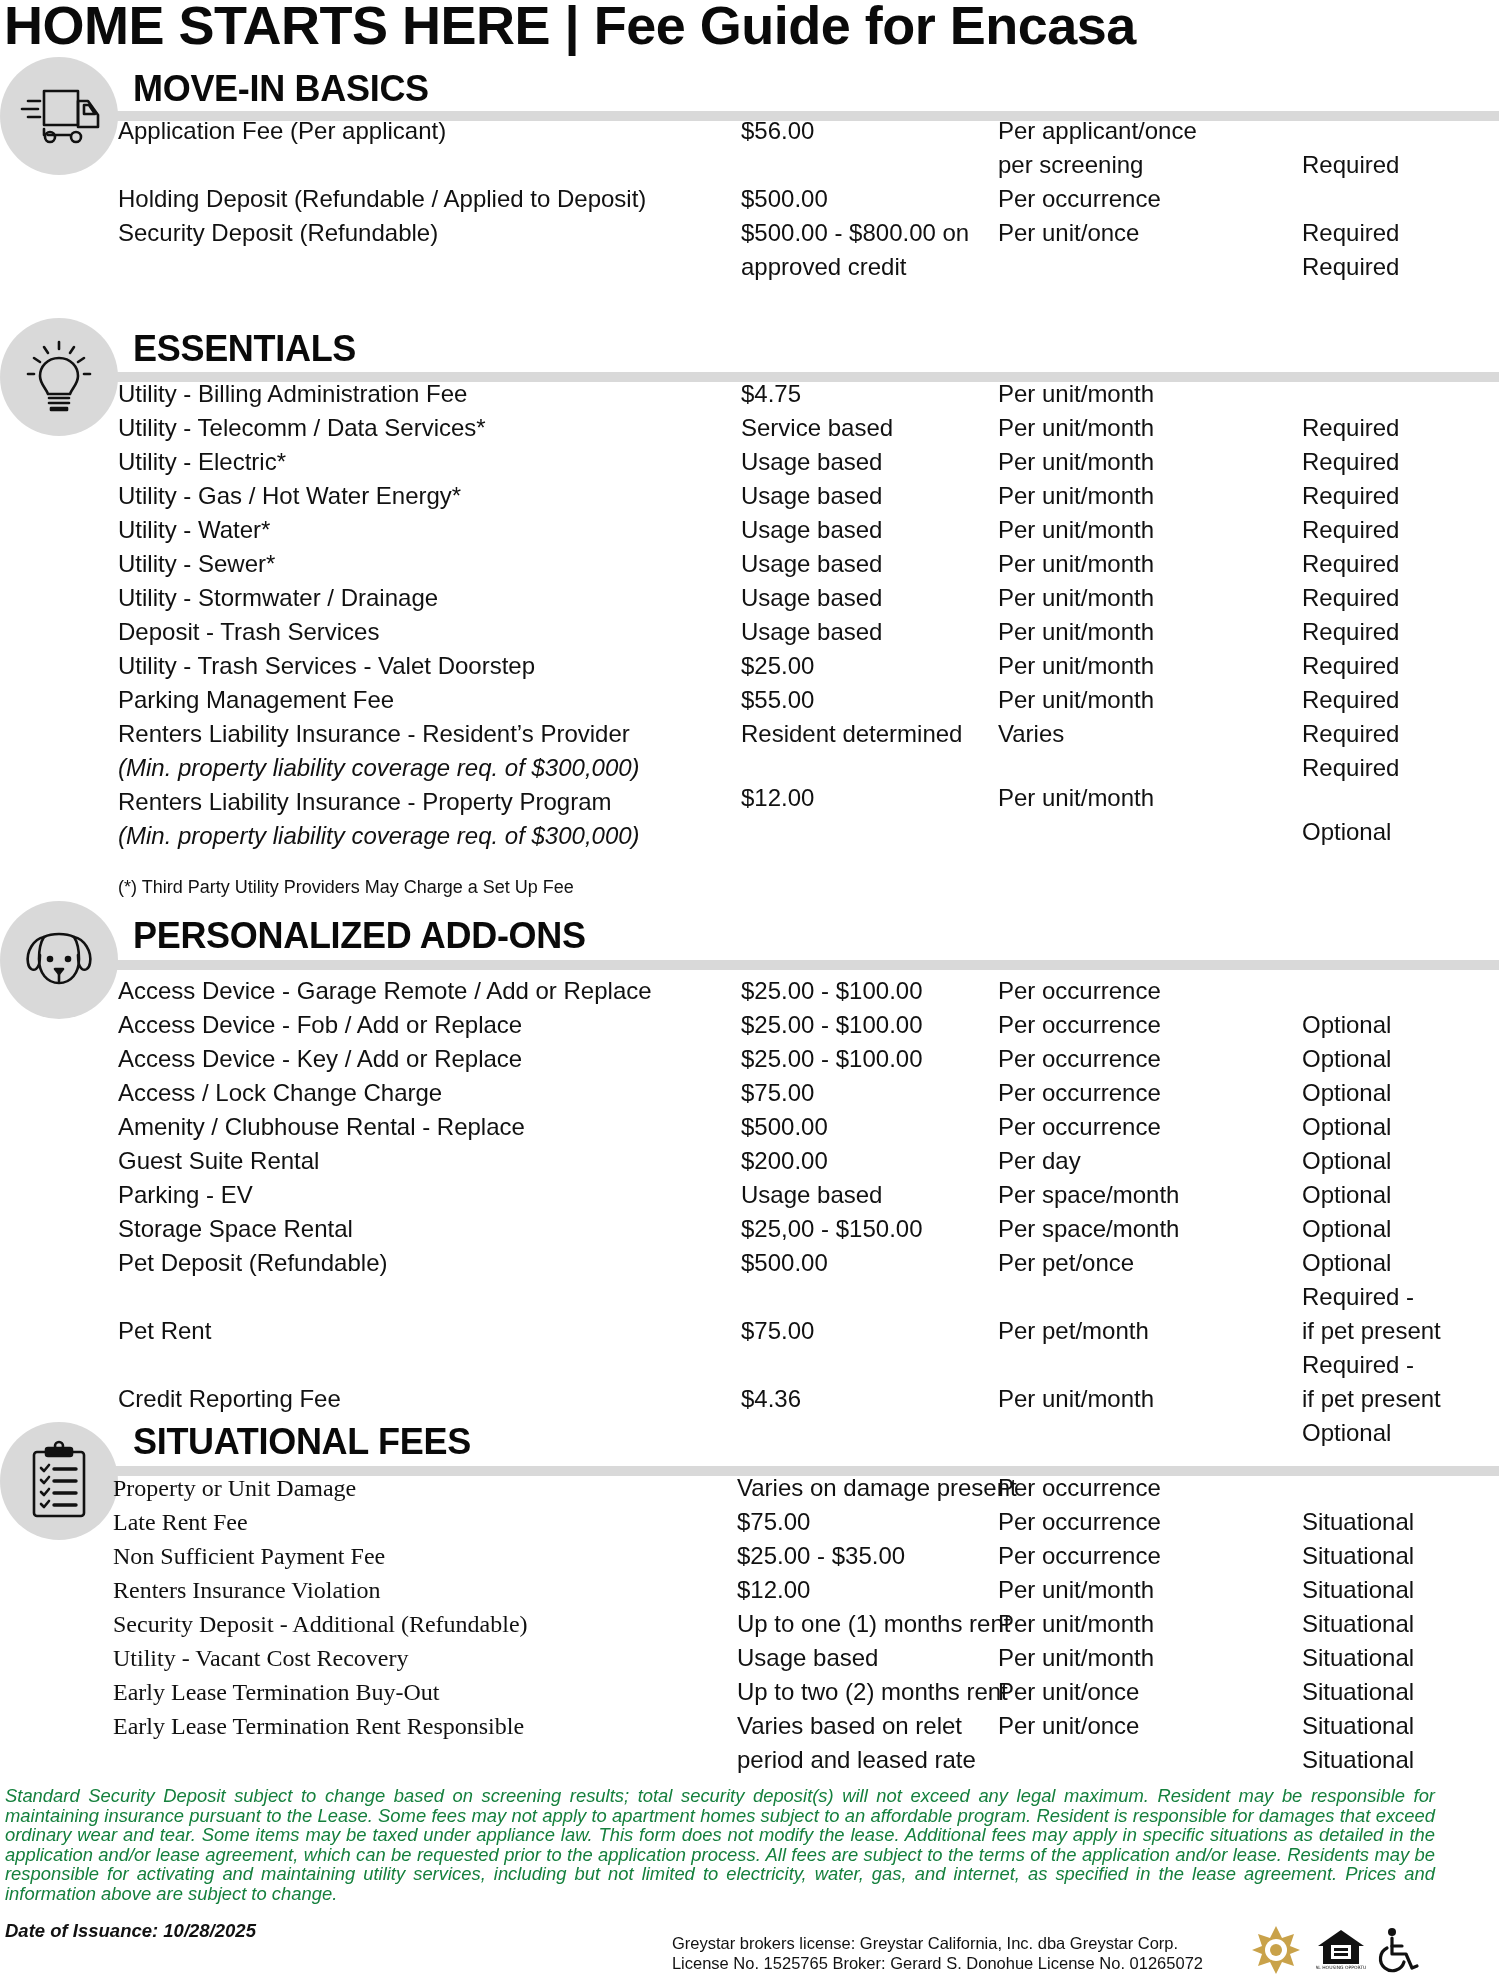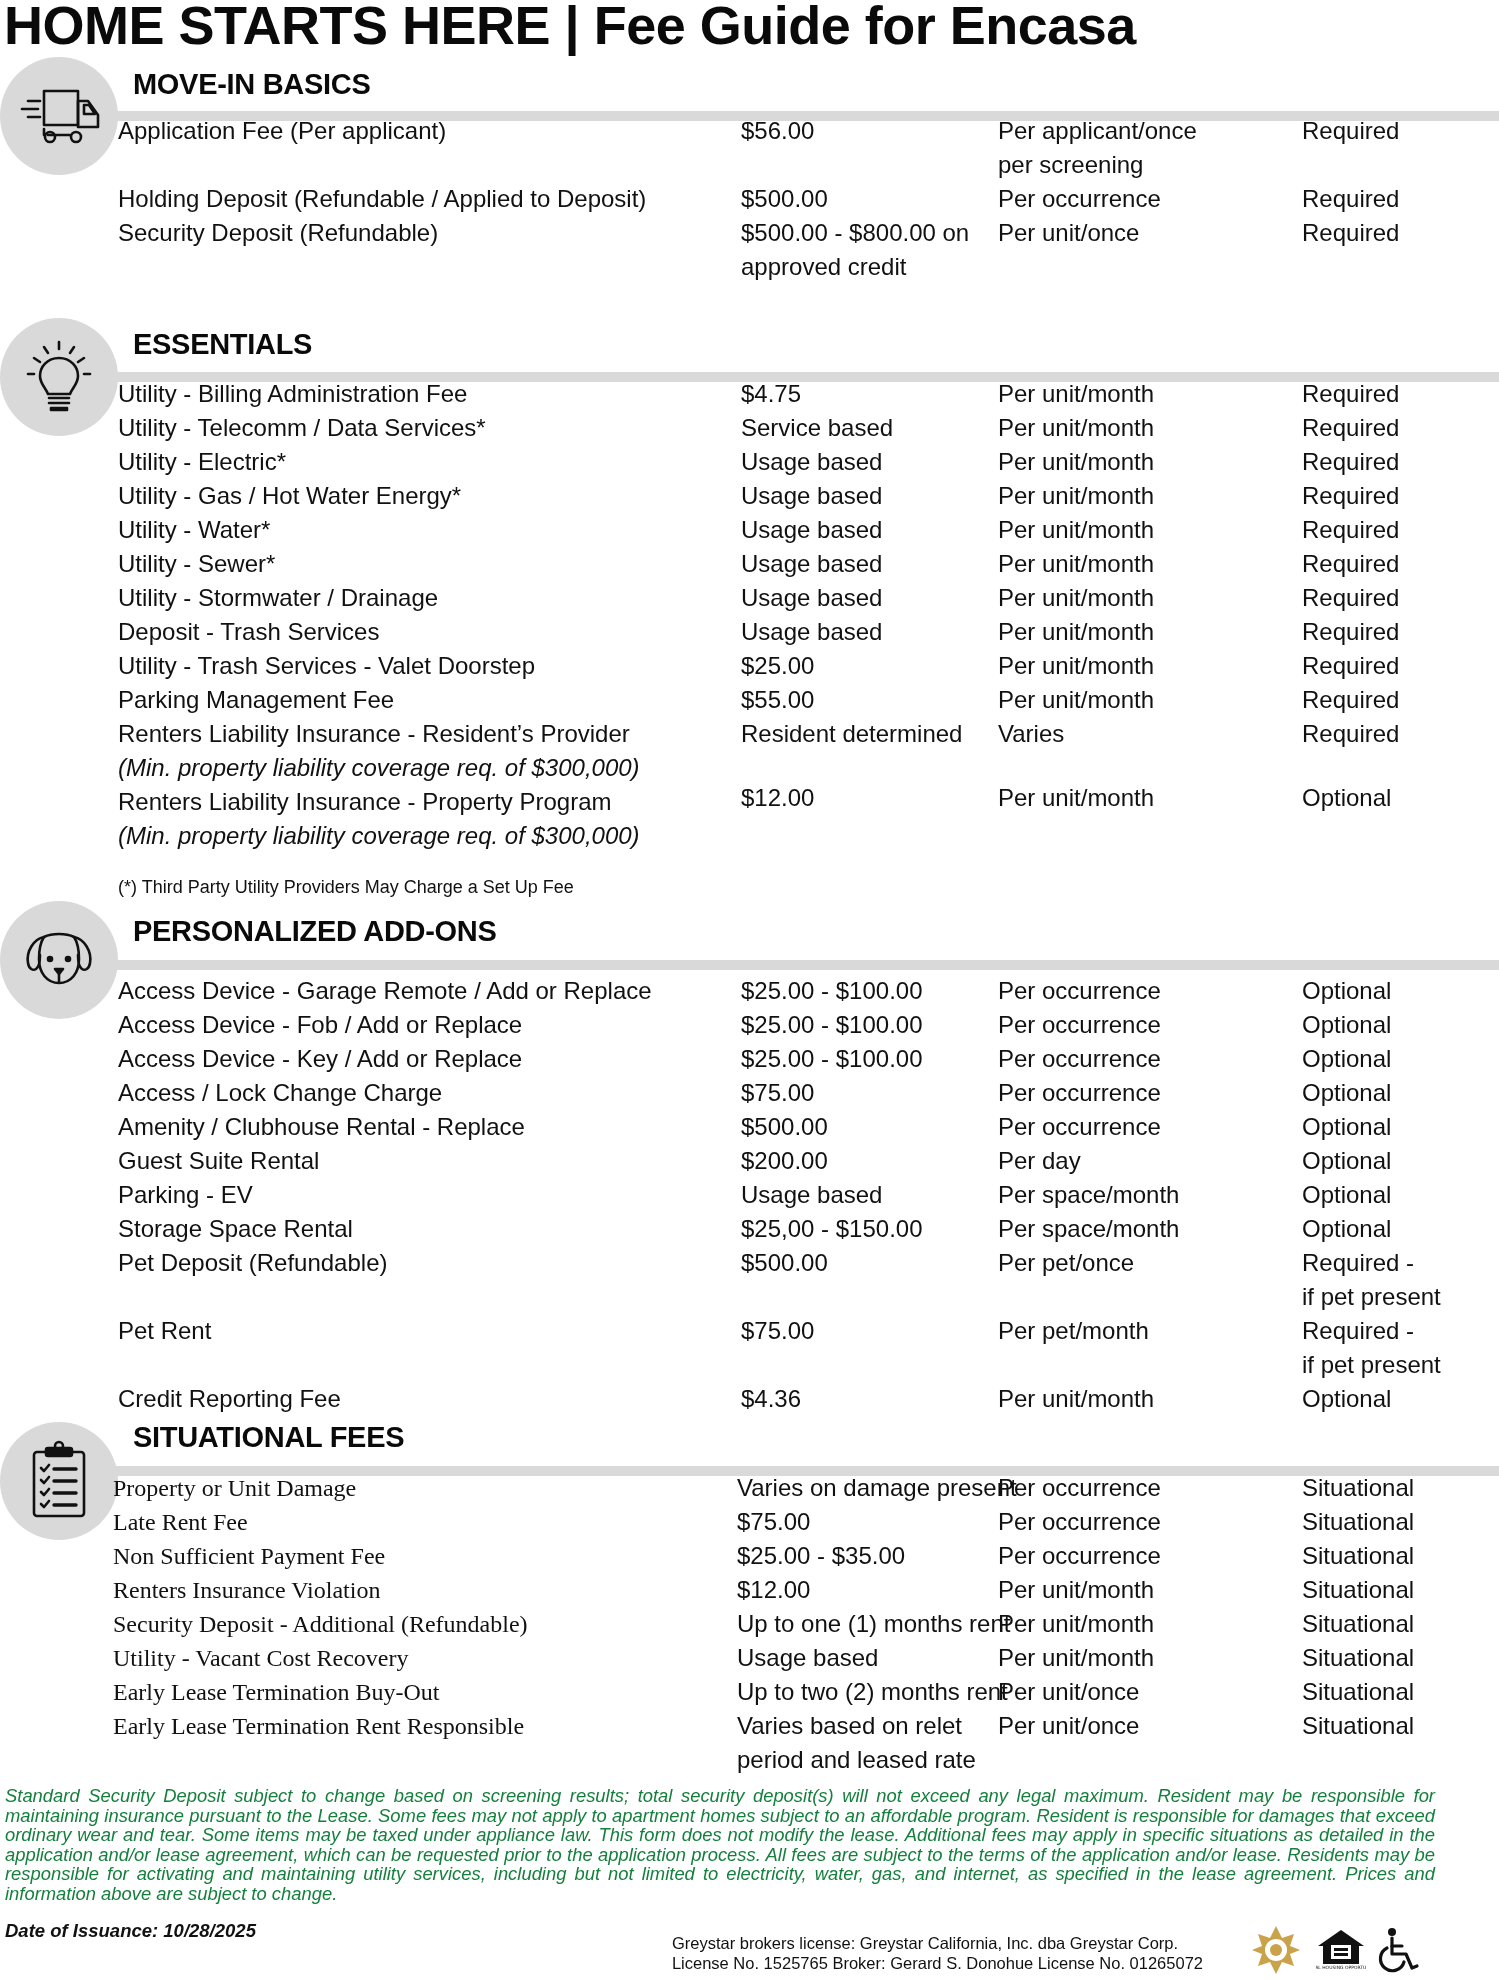--- a/index.html
+++ b/index.html
@@ -1,28 +1,28 @@
 <!DOCTYPE html>
 <html><head>
 <meta charset="utf-8">
 <style>
   html, body { margin:0; padding:0; background:#ffffff; }
   body { width:1499px; height:1980px; position:relative; overflow:hidden; font-family:"Liberation Sans", "DejaVu Sans", sans-serif; color:#111; }
   .title { position:absolute; left:4px; top:-6px; font-size:54px; font-weight:bold; letter-spacing:-0.5px; white-space:nowrap; color:#0a0a0a; }
   .section { position:absolute; left:0; width:1499px; }
   .circle { position:absolute; left:0; width:118px; height:118px; border-radius:50%; background:#d9d9d9; }
   .circle svg { position:absolute; left:14px; top:14px; width:90px; height:90px; }
-  .sec-title { position:absolute; left:133px; font-size:29px; font-weight:bold; white-space:nowrap; color:#0a0a0a; letter-spacing:-0.3px; }
+  .sec-title { position:absolute; left:133px; font-size:36px; font-weight:bold; white-space:nowrap; color:#0a0a0a; letter-spacing:-0.3px; }
   .rule { position:absolute; left:112px; right:0; height:10px; background:#d9d9d9; }
   .row { position:absolute; left:0; width:1499px; font-size:24px; line-height:34px; white-space:nowrap; }
   .row span { position:absolute; top:0; }
   .c-name { left:118px; }
   .c-amt { left:741px; }
   .c-freq { left:998px; }
-  .c-req { left:1302px; }
+  .c-req { left:1302px;margin-top:34px; }
   .sit .c-name { left:113px;font-family:Liberation Serif, serif; }
   .sit .c-amt { left:737px; }
   .italic { font-style:italic; }
   .note { position:absolute; left:118px; font-size:18px; white-space:nowrap; }
   .disclaimer { position:absolute; left:5px; top:1786px; width:1430px; font-size:18.4px; line-height:19.6px; font-style:italic; color:#15803d; text-align:justify; }
   .date { position:absolute; left:5px; top:1920px; font-size:18.5px; font-weight:bold; font-style:italic; }
   .license { position:absolute; right:296px; top:1933px; font-size:16.5px; line-height:20px; text-align:left; white-space:nowrap; }
   .logos { position:absolute; left:1250px; top:1924px; height:50px; width:230px; }
   .logos svg { position:absolute; }
 </style>

